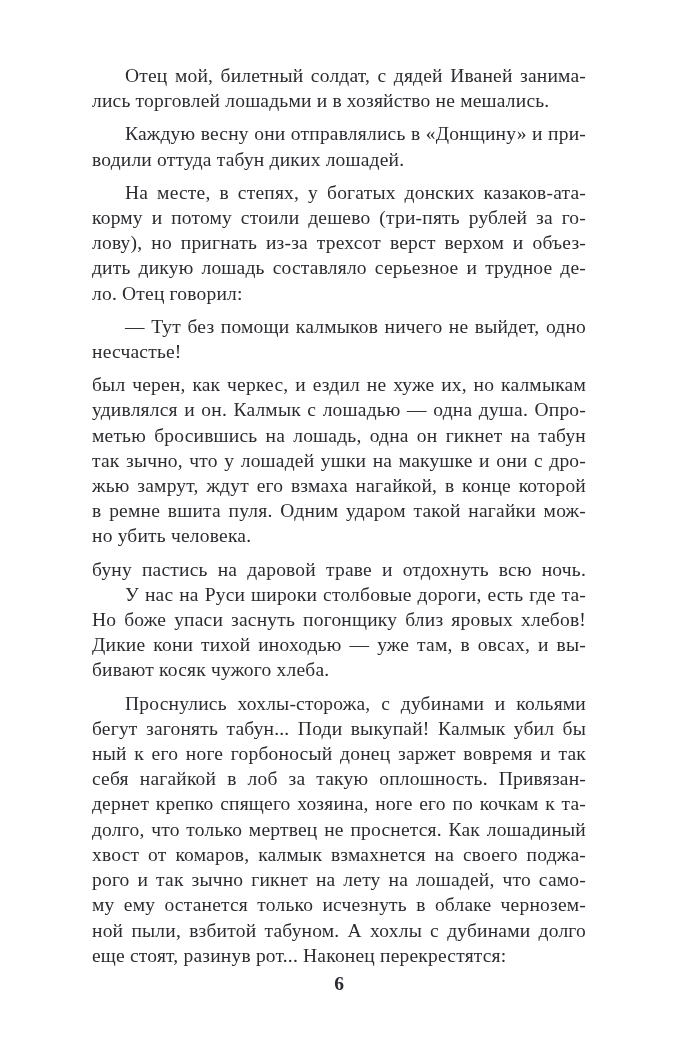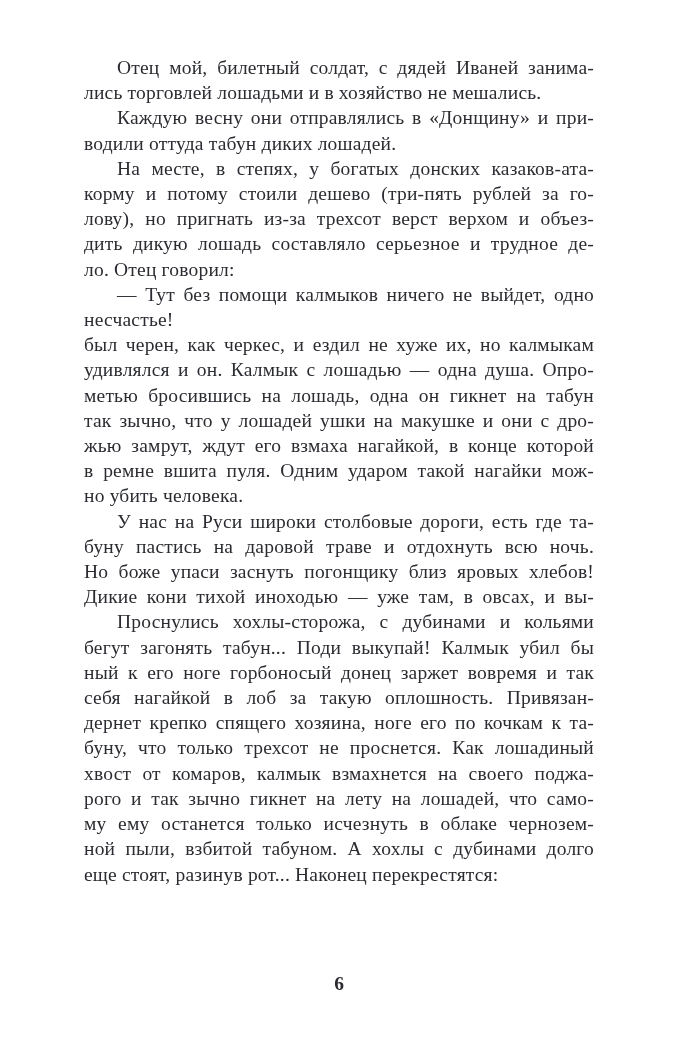--- a/index.html
+++ b/index.html
@@ -18,21 +18,21 @@
   }
   .textblock {
     position: absolute;
     left: 84px;
     top: 55px;
     width: 510px;
     font-size: 19.5px;
     line-height: 25.2px;
     letter-spacing: 0.2px;
   }
-  .para { margin: 0; padding: 0; }
+  .para { margin: 8px; padding: 0; }
   .line {
     text-align: justify;
     text-align-last: justify;
     white-space: normal;
   }
   .line.first { text-indent: 33px; }
   .line.last  { text-align-last: left; }
   .folio {
     position: absolute;
     left: 84px;
@@ -71,32 +71,33 @@
       <div class="para">
         <div class="line">был черен, как черкес, и ездил не хуже их, но калмыкам</div>
         <div class="line">удивлялся и он. Калмык с лошадью — одна душа. Опро-</div>
         <div class="line">метью бросившись на лошадь, одна он гикнет на табун</div>
         <div class="line">так зычно, что у лошадей ушки на макушке и они с дро-</div>
         <div class="line">жью замрут, ждут его взмаха нагайкой, в конце которой</div>
         <div class="line">в ремне вшита пуля. Одним ударом такой нагайки мож-</div>
         <div class="line last">но убить человека.</div>
       </div>
       <div class="para">
+        <div class="line">буну пастись на даровой траве и отдохнуть всю ночь.</div>
         <div class="line first">У нас на Руси широки столбовые дороги, есть где та-</div>
-        <div class="line">буну пастись на даровой траве и отдохнуть всю ночь.</div>
         <div class="line">Но боже упаси заснуть погонщику близ яровых хлебов!</div>
         <div class="line">Дикие кони тихой иноходью — уже там, в овсах, и вы-</div>
+        <div class="line last">бивают косяк чужого хлеба.</div>
       </div>
       <div class="para">
         <div class="line first">Проснулись хохлы-сторожа, с дубинами и кольями</div>
         <div class="line">бегут загонять табун... Поди выкупай! Калмык убил бы</div>
         <div class="line">ный к его ноге горбоносый донец заржет вовремя и так</div>
         <div class="line">себя нагайкой в лоб за такую оплошность. Привязан-</div>
         <div class="line">дернет крепко спящего хозяина, ноге его по кочкам к та-</div>
-        <div class="line">буну, что только трехсот не проснется. Как лошадиный</div>
+        <div class="line">долго, что только мертвец не проснется. Как лошадиный</div>
         <div class="line">хвост от комаров, калмык взмахнется на своего поджа-</div>
         <div class="line">рого и так зычно гикнет на лету на лошадей, что само-</div>
         <div class="line">му ему останется только исчезнуть в облаке чернозем-</div>
         <div class="line">ной пыли, взбитой табуном. А хохлы с дубинами долго</div>
         <div class="line last">еще стоят, разинув рот... Наконец перекрестятся:</div>
       </div>
     </div>
   <div class="folio">6</div>
 </div>
 

